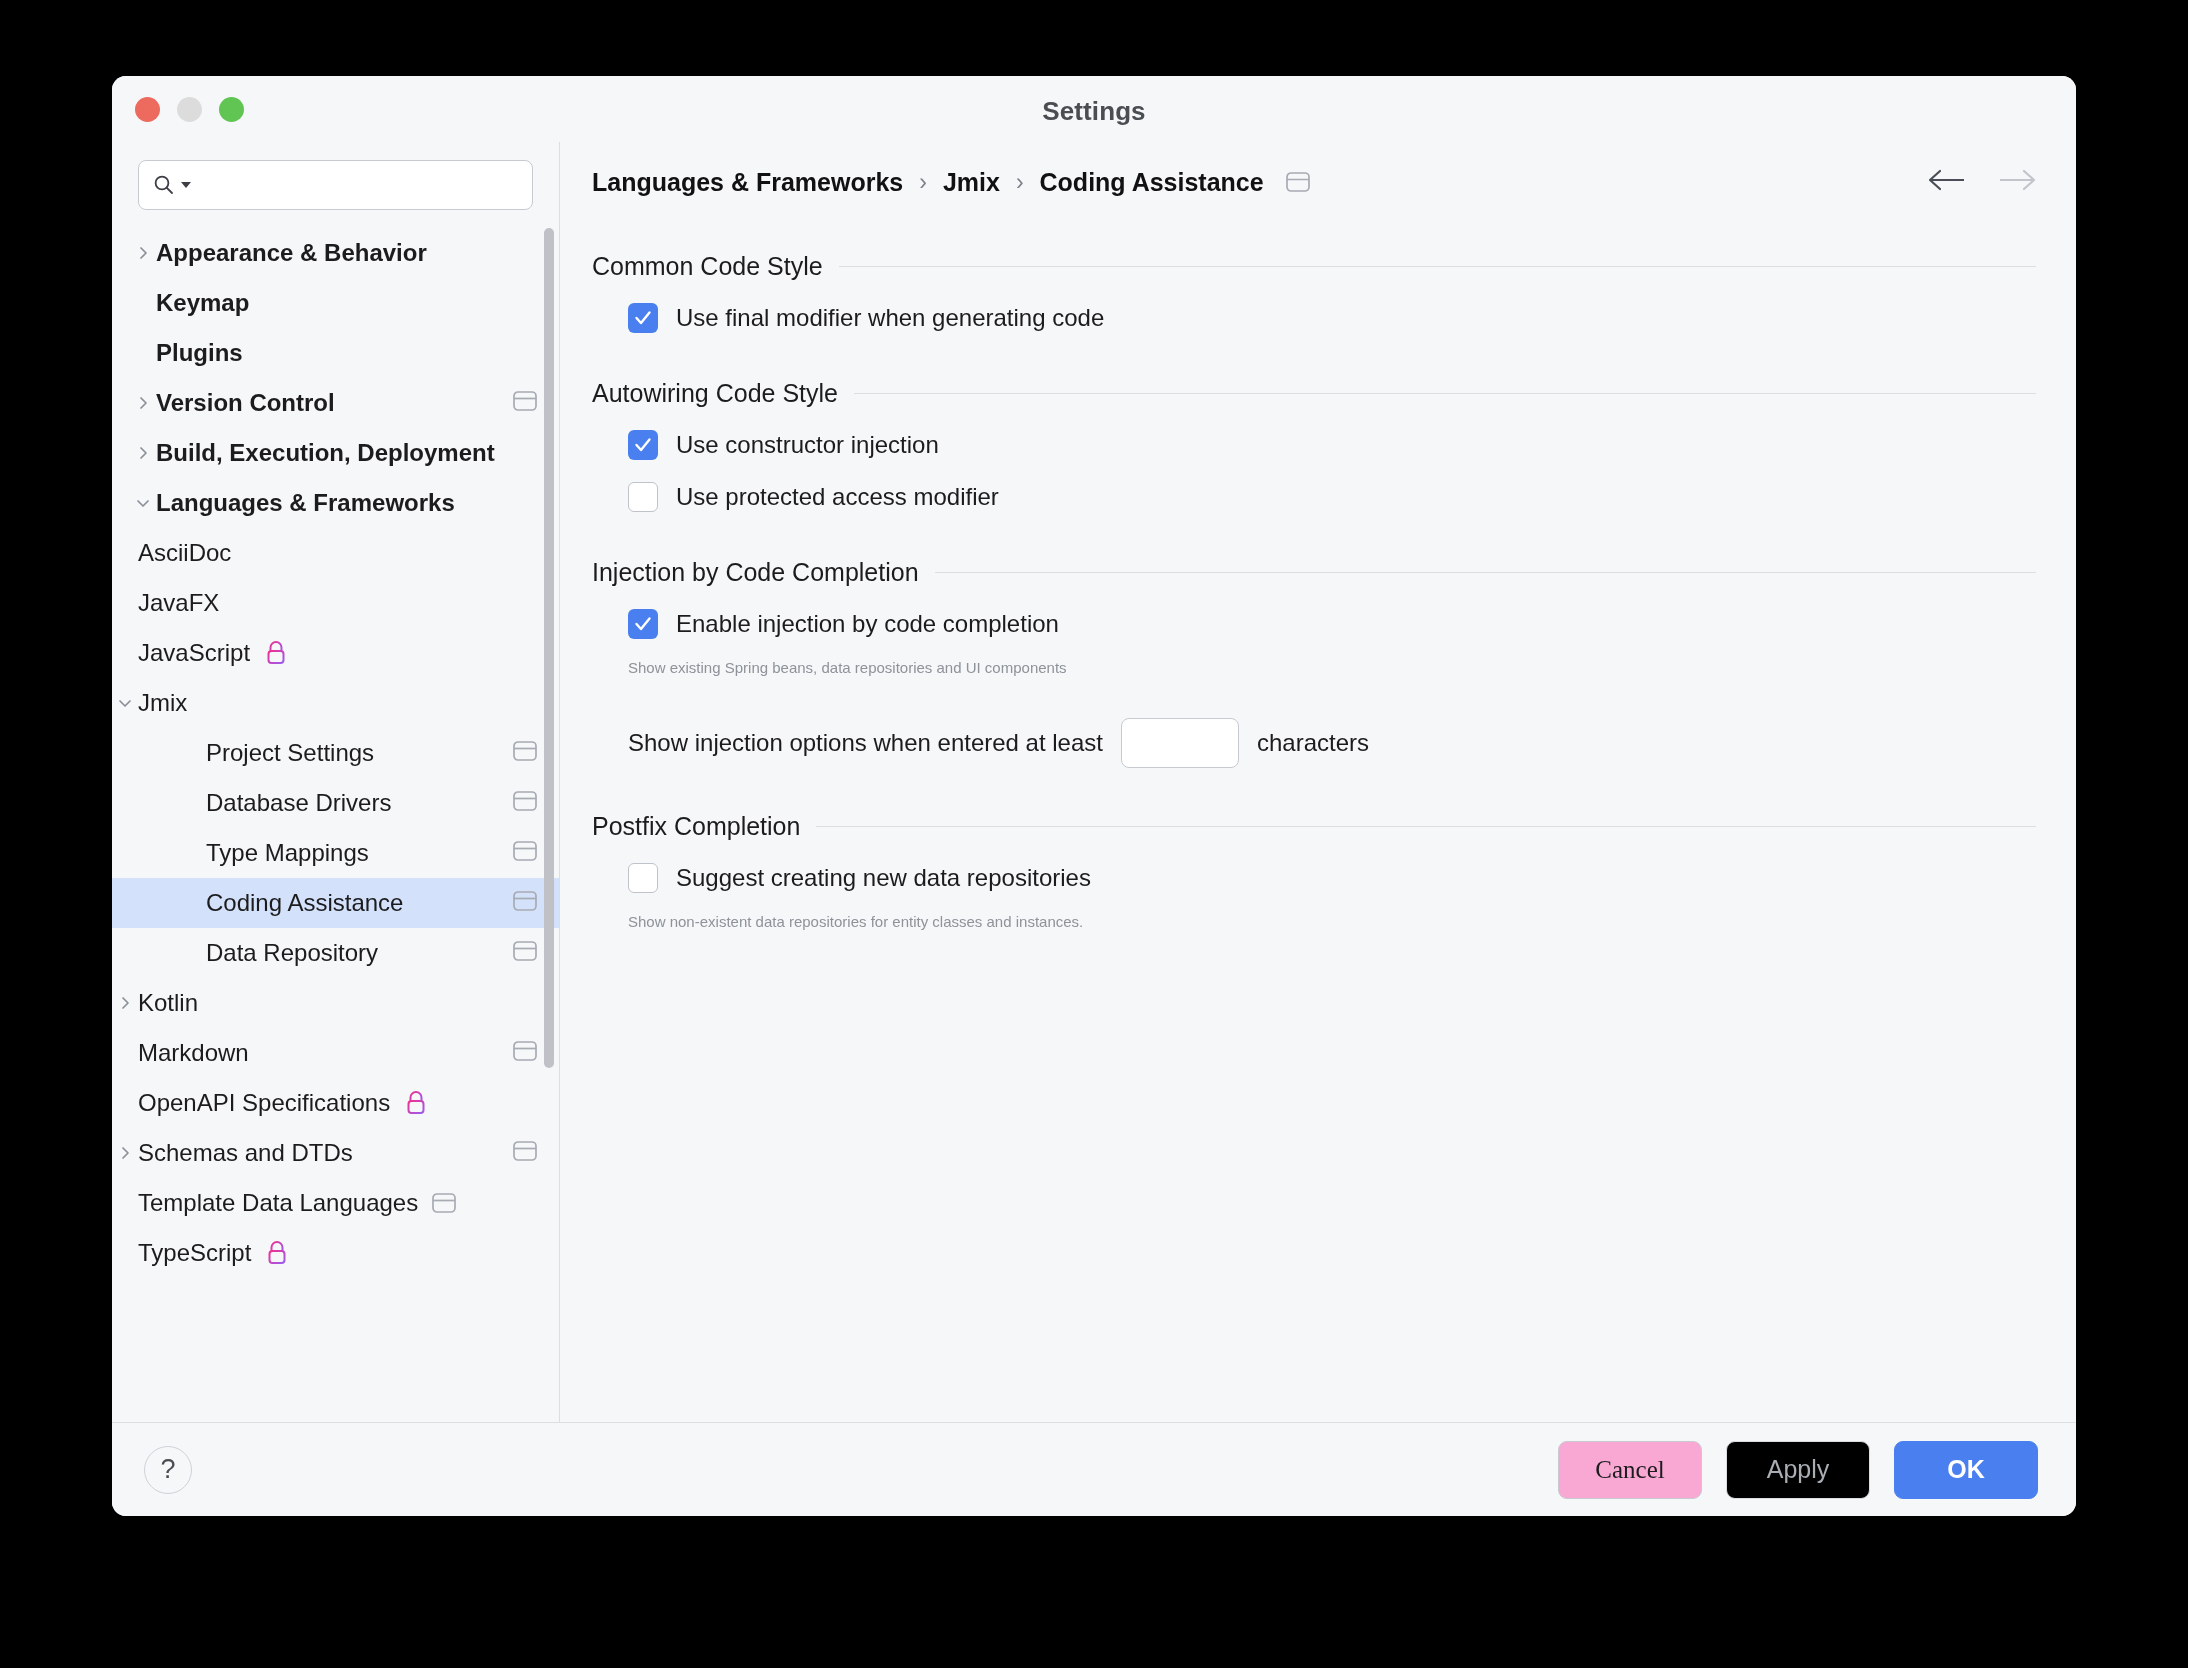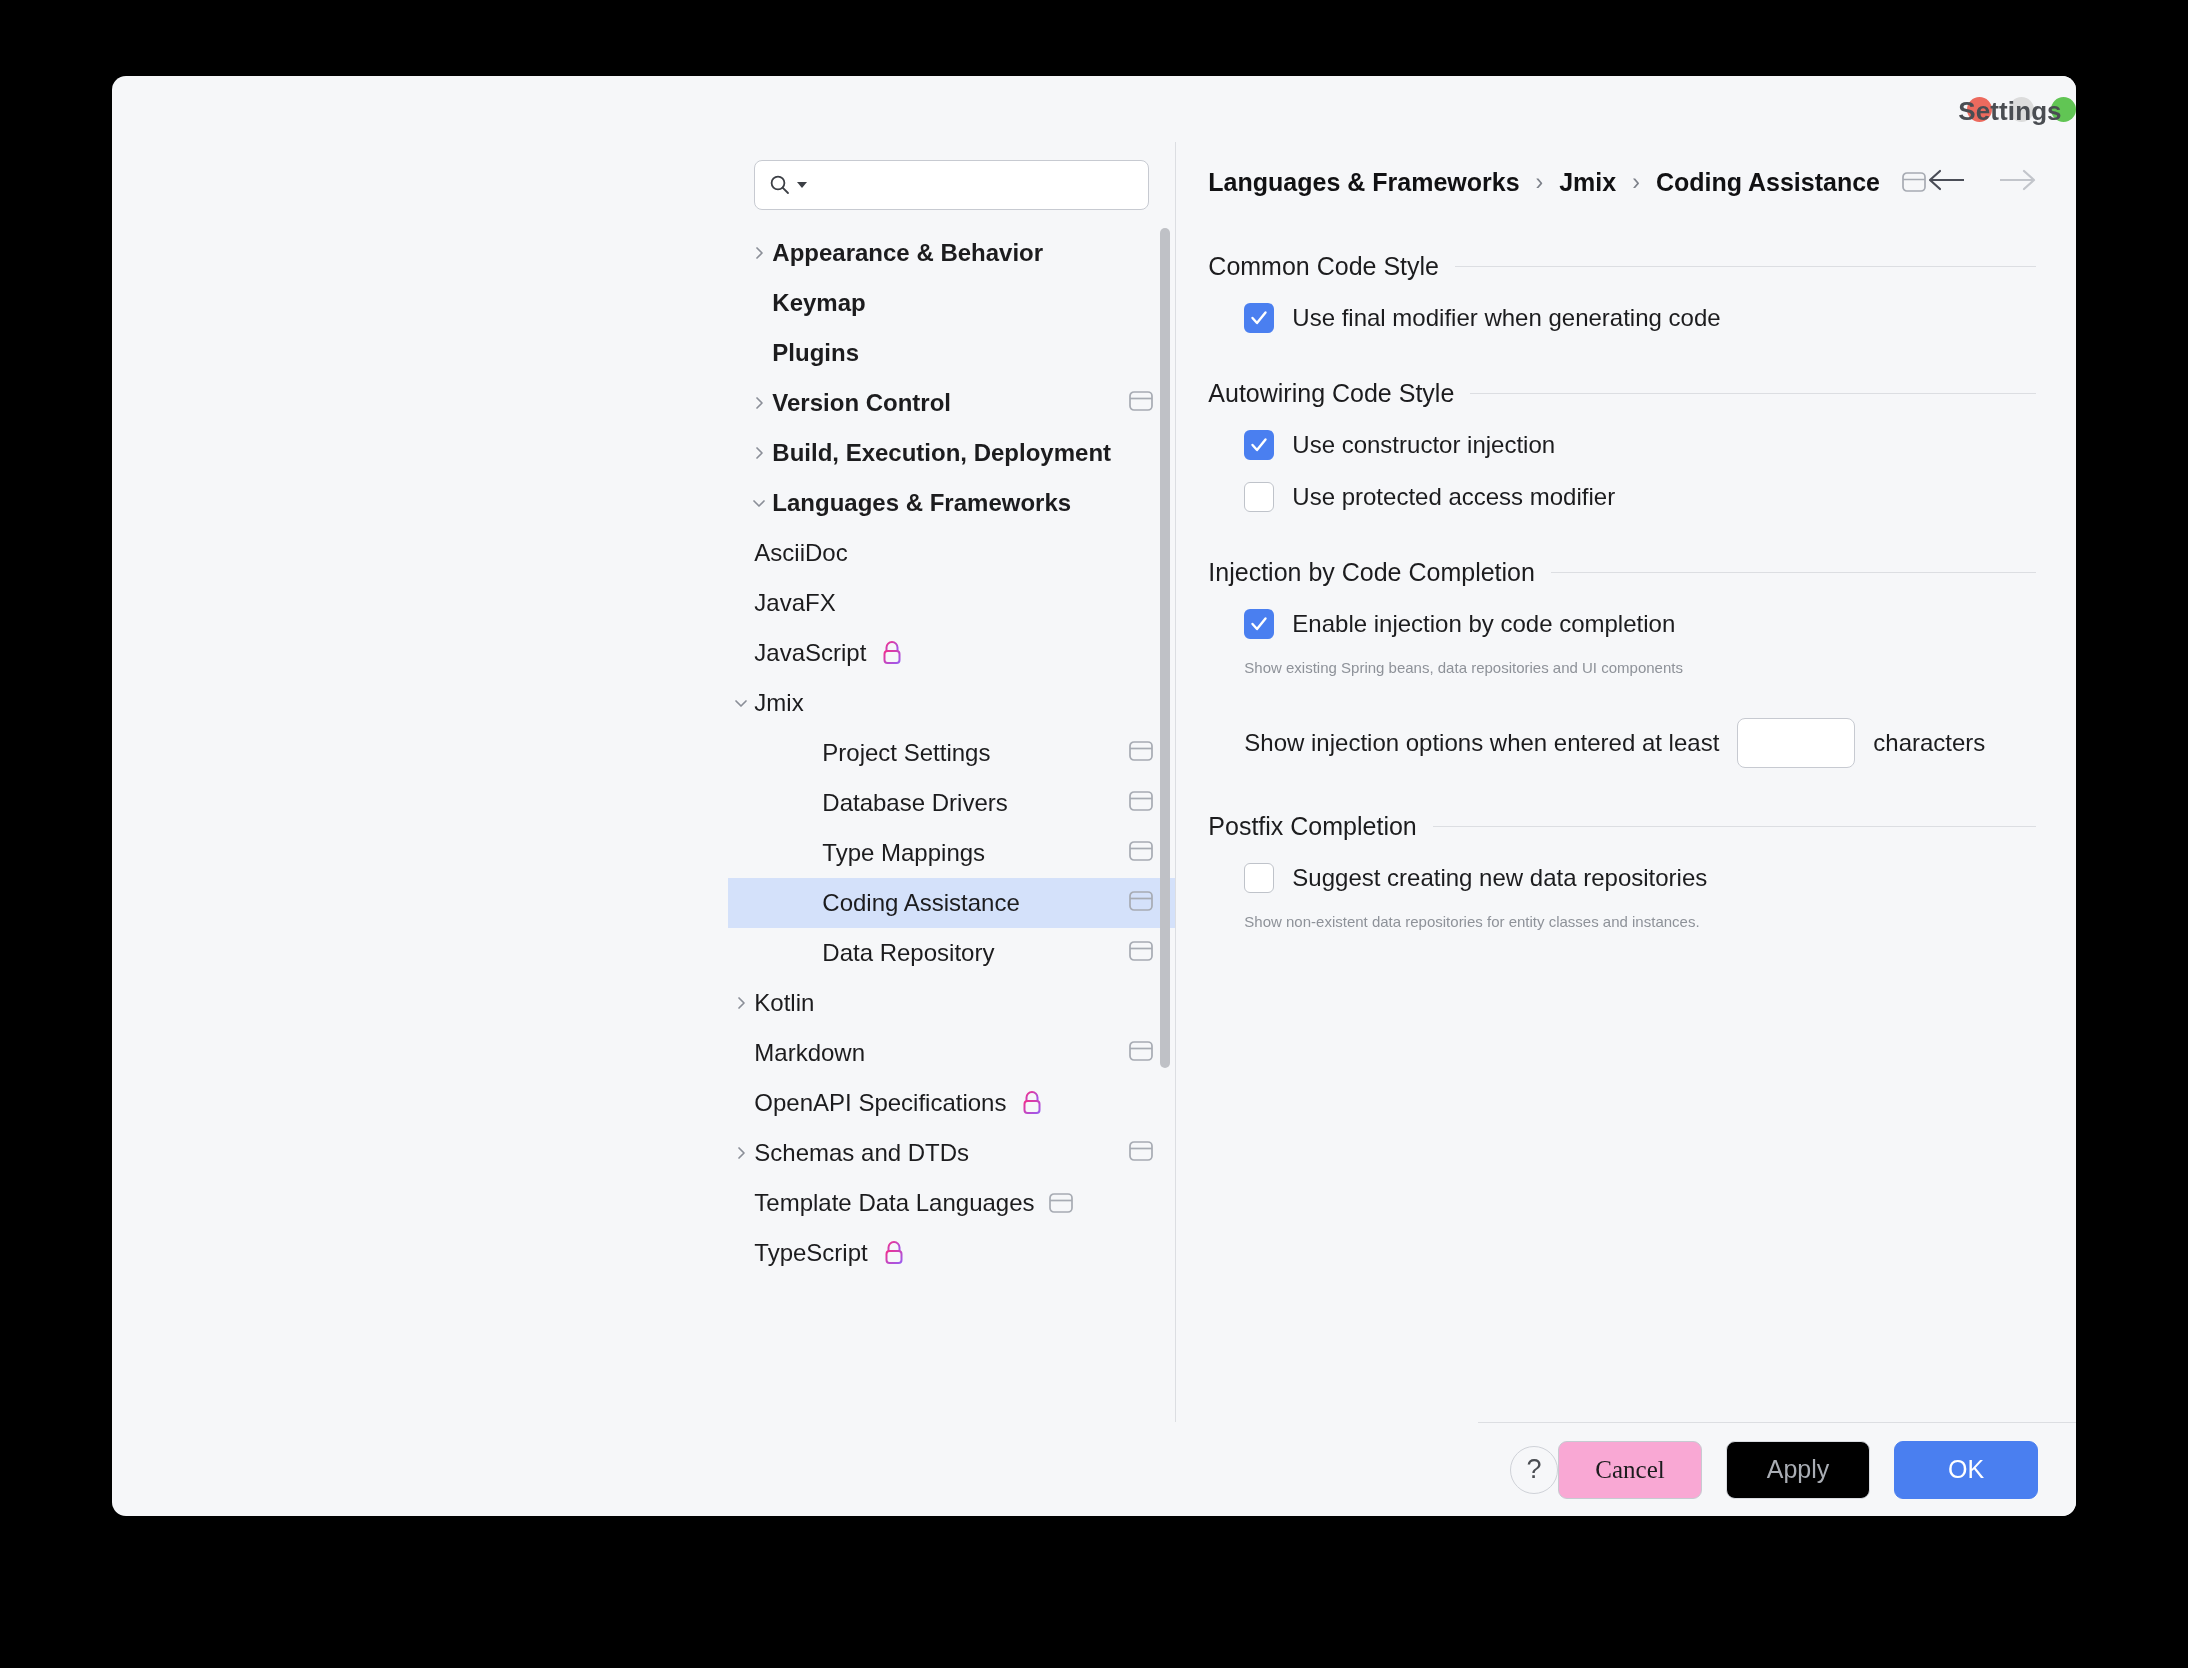--- a/index.html
+++ b/index.html
@@ -14,21 +14,20 @@
   .window {
     position: absolute;
     left: 112px; top: 76px;
     width: 1964px; height: 1440px;
     background: #f6f7f9;
     border-radius: 14px;
     box-shadow: 0 20px 60px rgba(0,0,0,0.45);
     overflow: hidden;
     display: flex;
     flex-direction: column;
-    align-items: flex-end;
   }
 
   
   .titlebar {
     position: relative;
     height: 66px;
     flex: 0 0 66px;
     background: #f6f7f9;
     display: flex;
     align-items: center;
@@ -266,21 +265,21 @@
     height: 58px;
     min-width: 144px;
     border-radius: 9px;
     font-size: 25px;
     font-family: "Liberation Sans", sans-serif;
     display: flex; align-items: center; justify-content: center;
     padding: 0 26px;
   }
   .btn.secondary { background: #f9a8d4; border: 1px solid #c7cad1; color: #1c1c1e; font-family: Liberation Serif, serif; }
   .btn.disabled  { background: #000000; border: 1px solid #d9dce1; color: #a9adb4; }
-  .btn.primary   { background: #4a7ff0; border: 1px solid #4a7ff0; color: #ffffff; }
+  .btn.primary   { background: #4a7ff0; border: 1px solid #4a7ff0; color: #ffffff; font-weight: bold; }
 </style>
 </head>
 <body>
 
 <div class="window">
 
   <div class="titlebar">
     <div class="traffic">
       <div class="dot red"></div>
       <div class="dot amber"></div>

